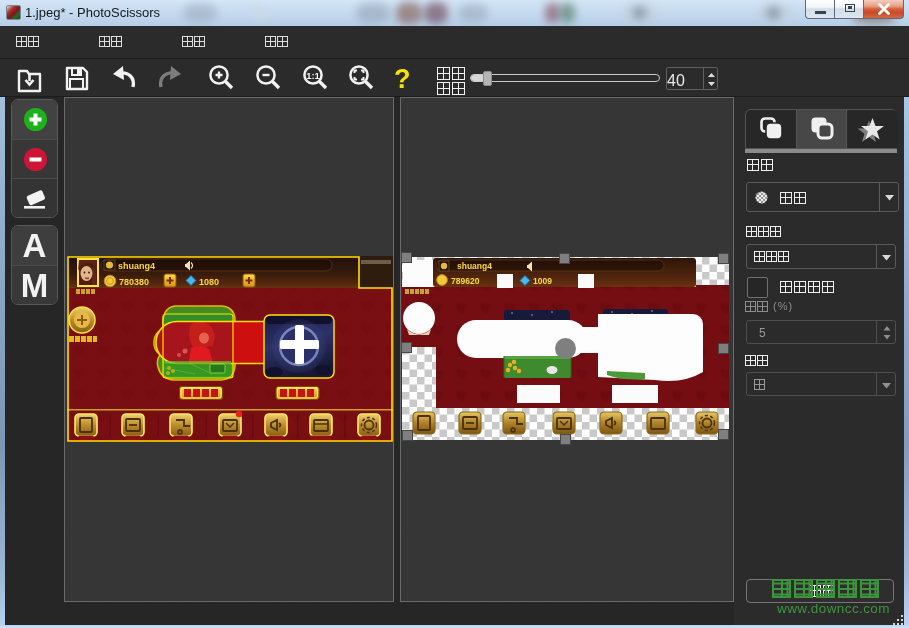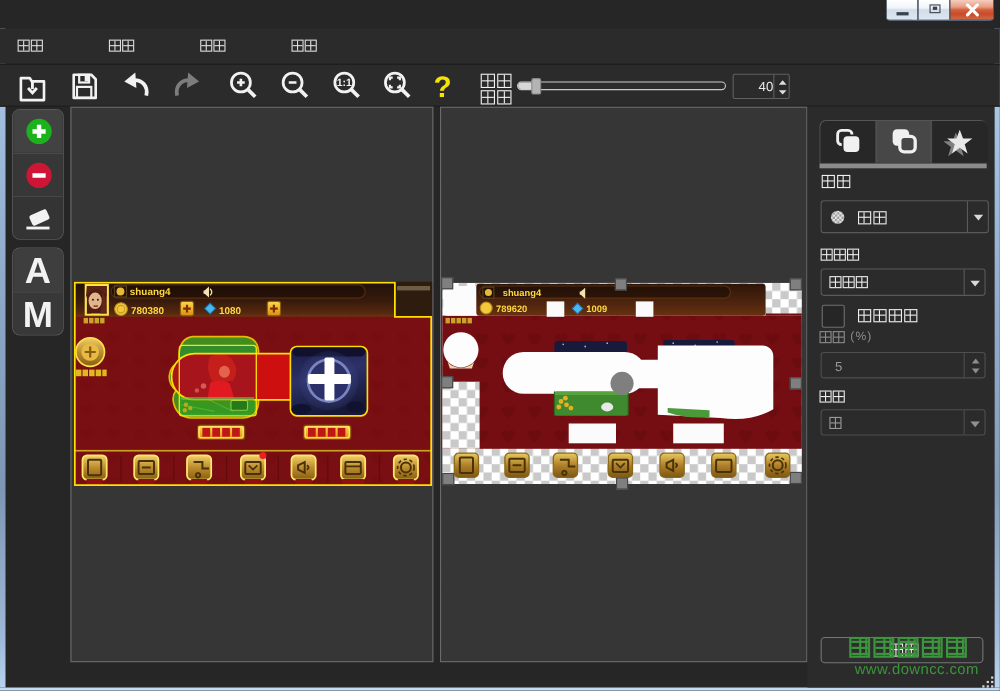--- a/index.html
+++ b/index.html
@@ -35,21 +35,21 @@
 #menu{left:0;top:26px;width:909px;height:32px;background:#2b2b2b;color:#dedede}
 .mi{position:absolute;top:10px}
 
 #tbar{left:0;top:58px;width:909px;height:39px;background:#2b2b2b;border-top:1px solid #1d1d1d;border-bottom:1px solid #1c1c1c;color:#ececec}
 .ti{position:absolute;top:3px}
 
 #strack{left:470px;top:74px;width:190px;height:8px;border:1px solid #c9c9c9;border-radius:4px;background:#2b2b2b}
 #sfill{left:471px;top:75px;width:16px;height:6px;background:#d6d6d6;border-radius:3px 0 0 3px}
 #shandle{left:483px;top:71px;width:9px;height:15px;background:#b4b4b4;border:1px solid #8a8a8a;border-radius:2px}
 #numbox{left:666px;top:67px;width:52px;height:23px;border:1px solid #606060;border-radius:2px;background:#2b2b2b}
-#numbox .v{position:absolute;left:0;top:4px;width:36px;text-align:right;font-size:12px;color:#e8e8e8}
+#numbox .v{position:absolute;left:0;top:4px;width:36px;text-align:left;font-size:16px;color:#e8e8e8}
 #numbox .d{position:absolute;left:36px;top:0;width:1px;height:21px;background:#606060}
 
 .sgrp{position:absolute;left:11px;width:47px;border:1px solid #595959;border-radius:7px;overflow:hidden}
 .sbtn{position:relative;width:100%;height:39px}
 .sbtn+.sbtn{border-top:1px solid #4a4a4a}
 
 .cvs{position:absolute;top:97px;height:505px;background:#363636;border:1px solid #6b6b6b}
 #cvL{left:64px;width:330px}
 #cvR{left:400px;width:334px}
 
@@ -69,20 +69,37 @@
 #wm1 .zh::before{height:2px;box-shadow:0 5.5px 0 currentColor,0 -5.5px 0 currentColor}#wm1 .zh::after{width:2px;box-shadow:5.5px 0 0 currentColor}
 #wm2{left:777px;top:601px;z-index:60;font-size:13.5px;color:#3c963c;letter-spacing:.4px}
 #grip{left:893px;top:615px;z-index:60}
 .gd{position:absolute;width:2px;height:2px;background:#d9d9d9}
 
 .hdl{position:absolute;width:11px;height:11px;background:#7f7f7f;border:1px solid #474747;z-index:20}
 </style></head>
 <body>
 <div id="stage">
 
+<div id="title" class="abs">
+ <div class="blob" style="left:183px;top:4px;width:34px;height:18px;background:#96a5b5"></div>
+ <div class="blob" style="left:250px;top:6px;width:18px;height:14px;background:#cdd8e2"></div>
+ <div class="blob" style="left:356px;top:3px;width:34px;height:20px;background:#8e9dae"></div>
+ <div class="blob" style="left:396px;top:2px;width:26px;height:22px;background:#7a4638"></div>
+ <div class="blob" style="left:424px;top:2px;width:24px;height:22px;background:#5e2c3c"></div>
+ <div class="blob" style="left:458px;top:4px;width:30px;height:18px;background:#95a4b4"></div>
+ <div class="blob" style="left:545px;top:3px;width:15px;height:20px;background:#7a3545"></div>
+ <div class="blob" style="left:560px;top:3px;width:15px;height:20px;background:#3a6a4a"></div>
+ <div class="blob" style="left:620px;top:4px;width:40px;height:19px;background:#c4cfdc"></div>
+ <div class="blob" style="left:632px;top:6px;width:15px;height:14px;background:#6a7888;border-radius:50%"></div>
+ <div class="blob" style="left:756px;top:4px;width:38px;height:19px;background:#c4cfdc"></div>
+ <div class="blob" style="left:766px;top:6px;width:15px;height:14px;background:#6a7888;border-radius:50%"></div>
+ <div class="blob" style="left:852px;top:2px;width:44px;height:22px;background:#7a5a4a"></div>
+ <div id="appico" class="abs"></div>
+ <div id="ttext" class="abs">1.jpeg* - PhotoScissors</div>
+</div>
 <div id="winbtns" class="abs">
  <div class="wb" id="wmin">
         <i></i>
       </div>
  <div class="wb" id="wmax">
         <i></i>
       </div>
  <div class="wb" id="wclose">
         <svg width="14" height="13" viewBox="0 0 14 13">
           <path d="M2.5 1.5 L11.5 10.5 M11.5 1.5 L2.5 10.5" stroke="#ffffff" stroke-width="2.8" stroke-linecap="round"></path>

